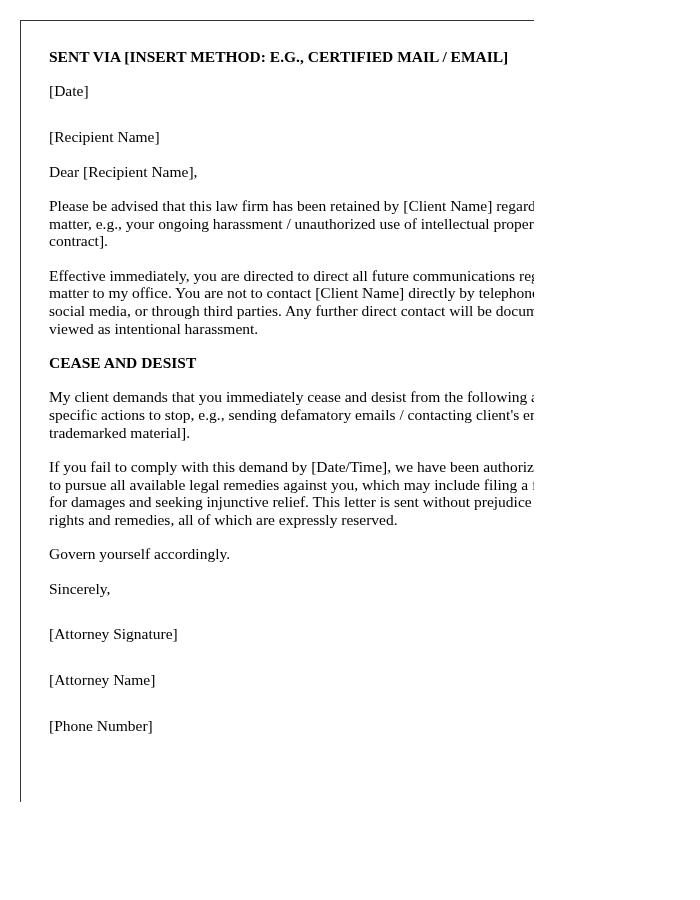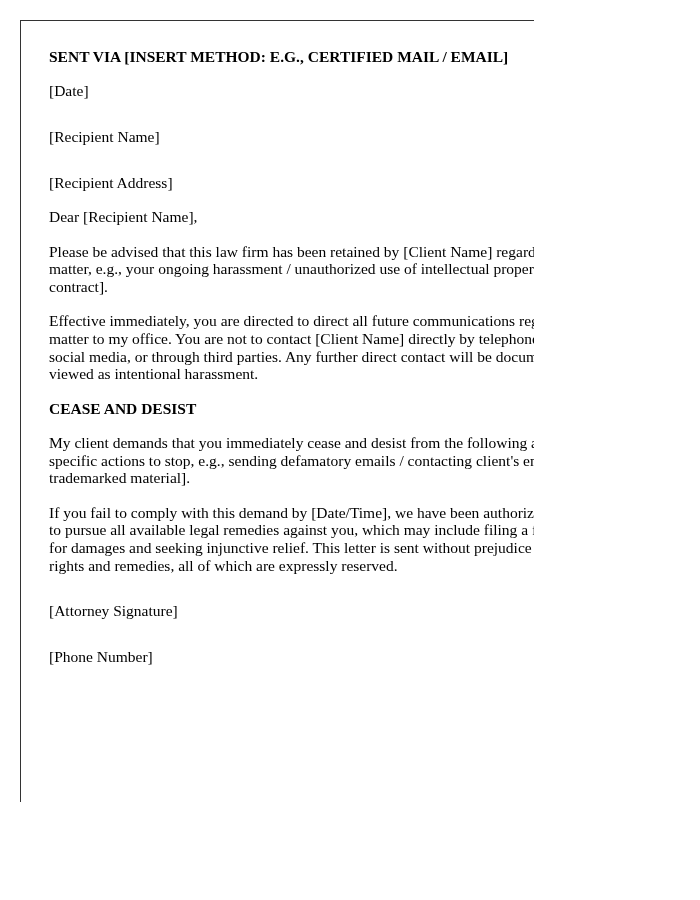--- a/index.html
+++ b/index.html
@@ -52,37 +52,39 @@
 <div class="viewport">
   <div class="page">
     <div class="content">
 
       <h2>SENT VIA [INSERT METHOD: E.G., CERTIFIED MAIL / EMAIL]</h2>
 
       <p>[Date]</p>
 
       <p>
         <span class="line">[Recipient Name]</span>
-        <span class="line">[Recipient Address]</span>
       </p>
 
 
       <p>Dear [Recipient Name],</p>
 
       <p>Please be advised that this law firm has been retained by [Client Name] regarding [describe matter, e.g., your ongoing harassment / unauthorized use of intellectual property / breach of contract].</p>
 
       <p>Effective immediately, you are directed to direct all future communications regarding this matter to my office. You are not to contact [Client Name] directly by telephone, email, mail, social media, or through third parties. Any further direct contact will be documented and viewed as intentional harassment.</p>
 
       <h2>CEASE AND DESIST</h2>
       <p>My client demands that you immediately cease and desist from the following actions: [List specific actions to stop, e.g., sending defamatory emails / contacting client's employer / using trademarked material].</p>
 
       <p>If you fail to comply with this demand by [Date/Time], we have been authorized by our client to pursue all available legal remedies against you, which may include filing a formal lawsuit for damages and seeking injunctive relief. This letter is sent without prejudice to my client's rights and remedies, all of which are expressly reserved.</p>
 
+      <p>Govern yourself accordingly.</p>
 
+      <p>Sincerely,</p>
 
       <p>
         <span class="line">[Attorney Signature]</span>
+        <span class="line">[Attorney Name]</span>
         <span class="line">[Phone Number]</span>
       </p>
 
     </div>
   </div>
 </div>
 
 </body></html>

